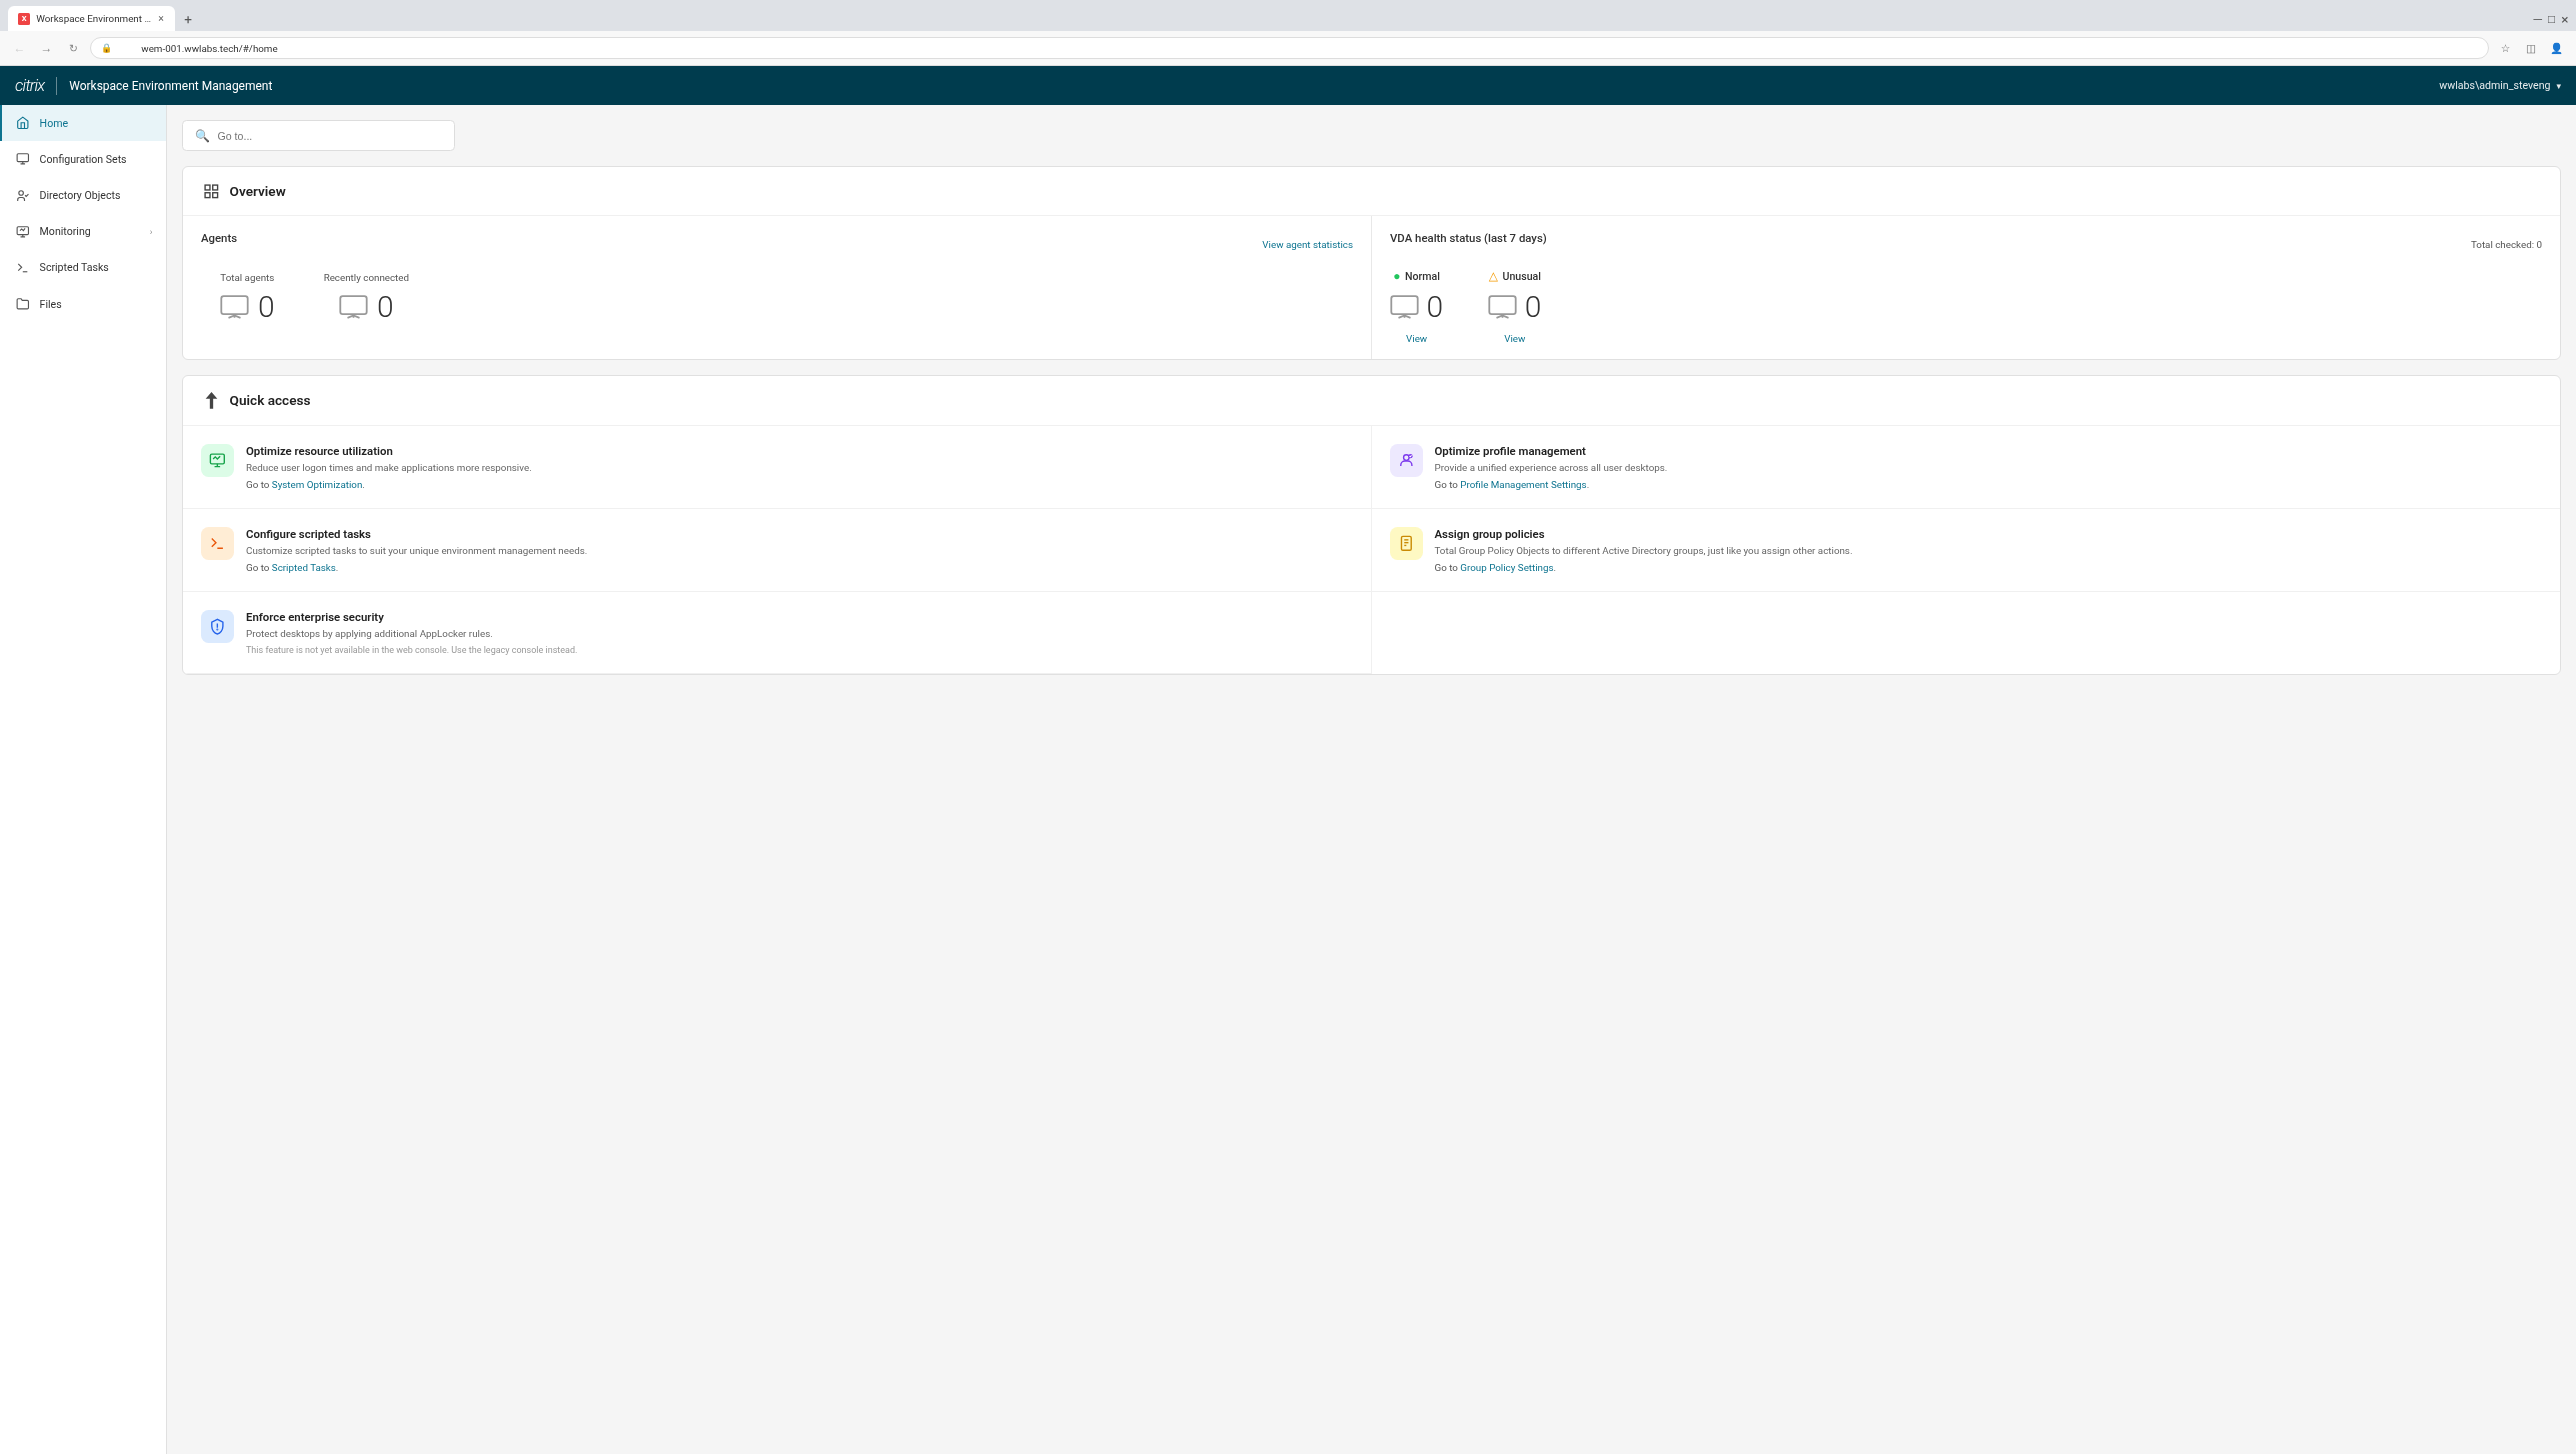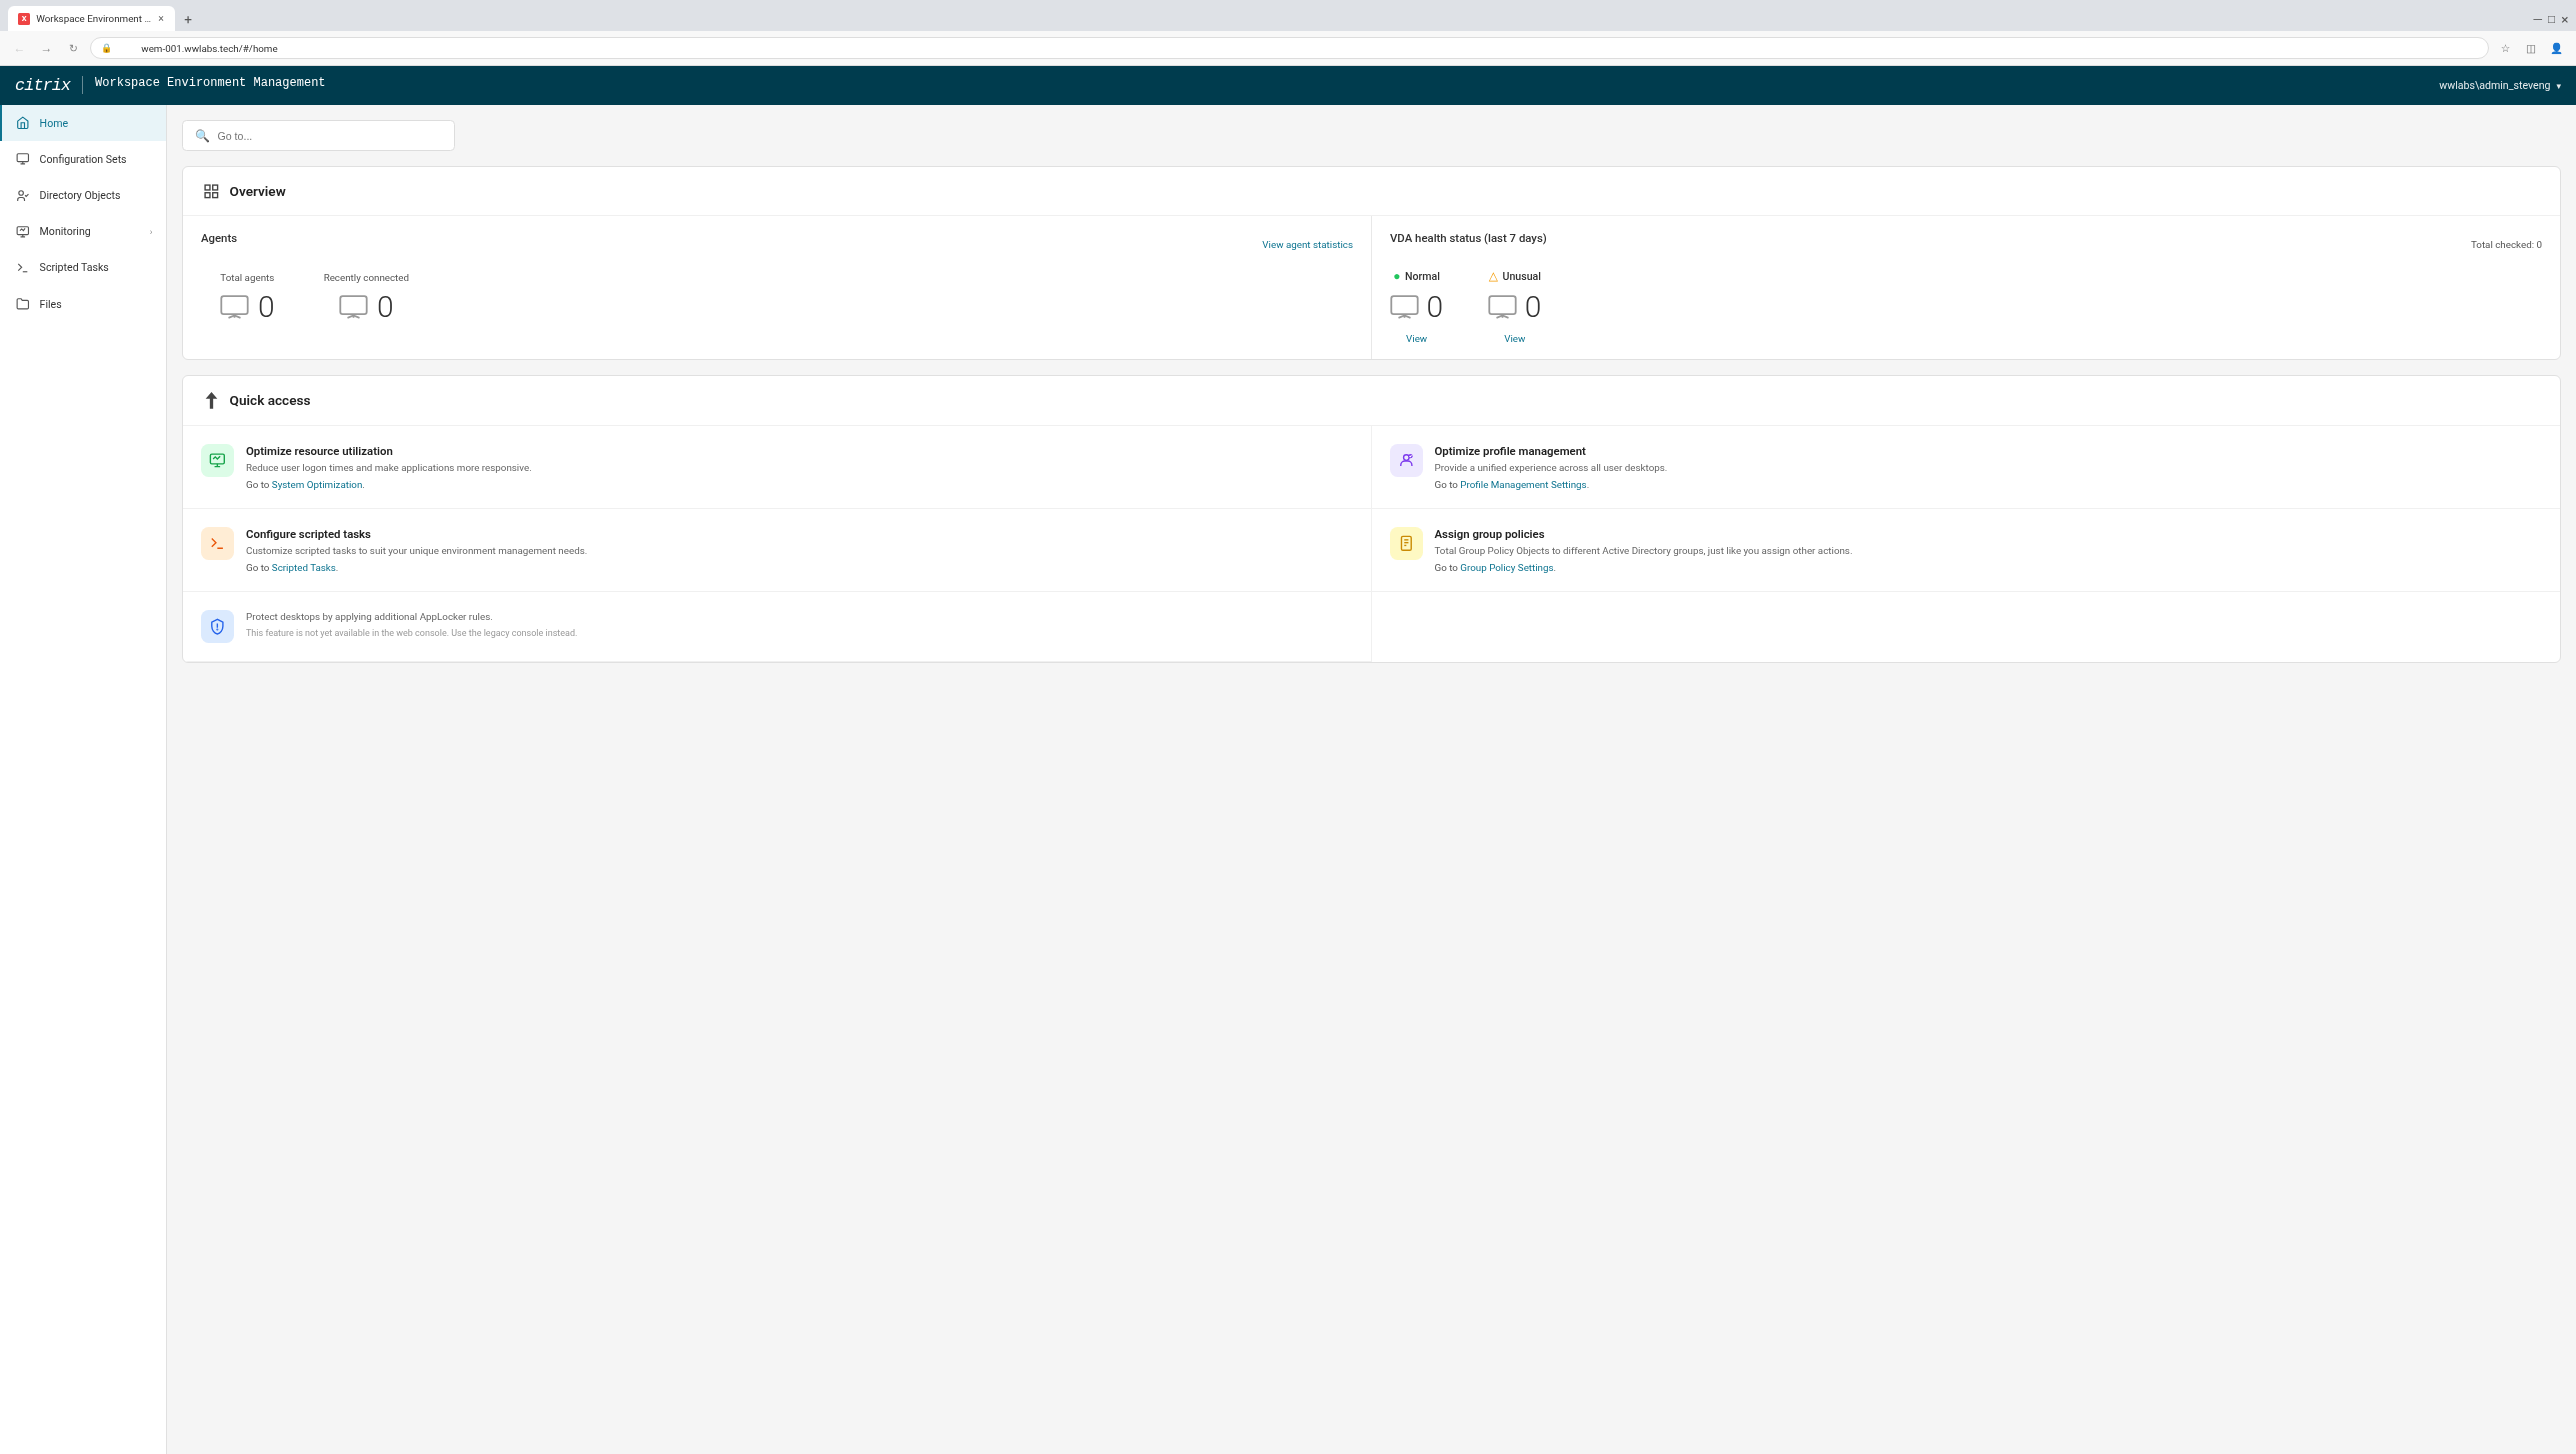--- a/index.html
+++ b/index.html
@@ -24,21 +24,21 @@
     .nav-url-bar .lock-icon { color: #888; font-size: 9px; }
     .nav-url-text { color: #333; font-size: 9.8px; margin-left: 24px; }
     .nav-actions { display: flex; gap: 4.5px; align-items: center; }
     .nav-action-btn { width: 21px; height: 21px; display: flex; align-items: center; justify-content: center; color: #666; font-size: 10.6px; cursor: pointer; }
 
     
     .app-wrapper { display: flex; flex-direction: column; height: calc(100vh - 61px); }
     
     
     .app-topbar { background: #003c4e; color: white; padding: 0 15px; height: 39px; display: flex; align-items: center; justify-content: space-between; flex-shrink: 0; }
-    .app-topbar-left { display: flex; align-items: flex-start; gap: 9px; font-family: Liberation Mono, monospace; }
+    .app-topbar-left { display: flex; align-items: center; gap: 9px; }
     .citrix-logo { font-size: 16.7px; font-style: italic; font-weight: 300; color: white; letter-spacing: -0.8px; }
     .topbar-divider { width: 0.8px; height: 18px; background: rgba(255,255,255,0.4); margin: 0 3px; }
     .app-title-text { font-size: 12px; font-weight: 400; color: white; }
     .app-topbar-right { display: flex; align-items: center; gap: 6px; color: rgba(255,255,255,0.9); font-size: 10.6px; cursor: pointer; }
     .app-topbar-right .chevron { font-size: 9px; }
 
     
     .app-body { display: flex; flex: 1; overflow: hidden; }
 
     
@@ -401,20 +401,21 @@
 
           <div class="quick-item">
             <div class="quick-item-icon icon-blue">
               <svg width="16.7" height="16.7" viewBox="0 0 24 24" fill="none" stroke="#2563eb" stroke-width="2">
                 <path d="M12 2L4 6v6c0 5.25 3.75 10.15 8 11 4.25-.85 8-5.75 8-11V6L12 2z"></path>
                 <line x1="12" y1="8" x2="12" y2="14"></line>
                 <circle cx="12" cy="16.5" r="0.5" fill="#2563eb"></circle>
               </svg>
             </div>
             <div class="quick-item-content">
+              <div class="quick-item-title">Enforce enterprise security</div>
               <div class="quick-item-desc">Protect desktops by applying additional AppLocker rules.</div>
               <div class="quick-item-disabled">This feature is not yet available in the web console. Use the legacy console instead.</div>
             </div>
           </div>
 
         </div>
       </div>
 
     </main>
   </div>

